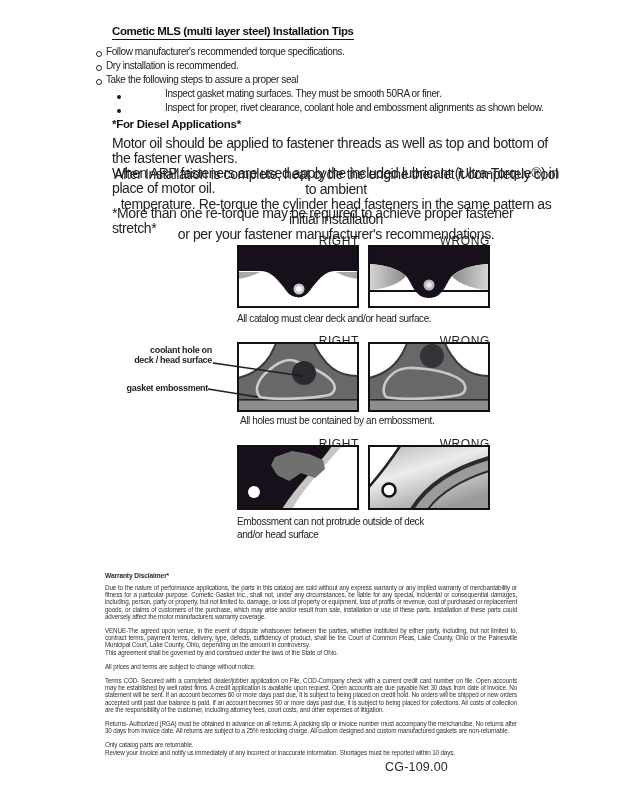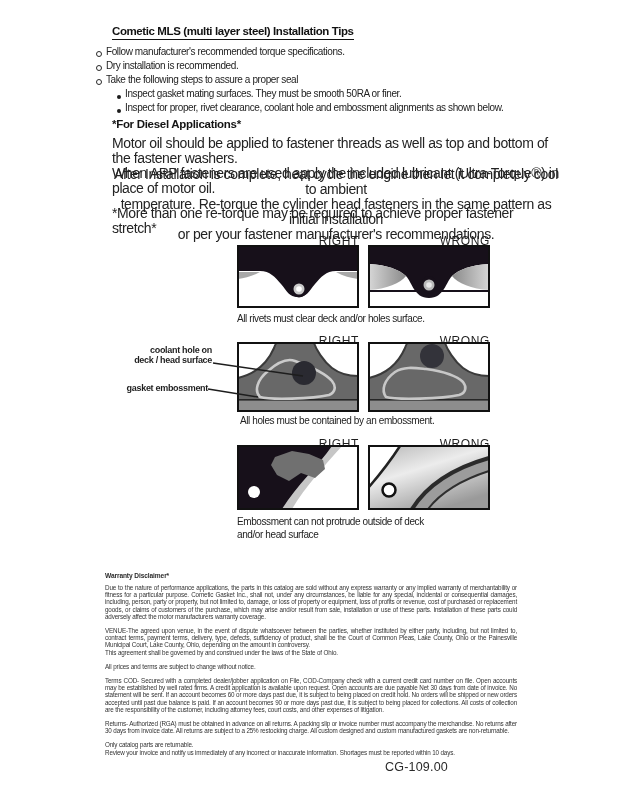--- a/index.html
+++ b/index.html
@@ -11,21 +11,21 @@
   .title{
     font-size:11.5px;font-weight:bold;letter-spacing:-0.4px;color:#111;
     border-bottom:1.6px solid #111;padding-bottom:2px;display:inline-block;white-space:nowrap;
   }
   .body-txt{font-size:14px;letter-spacing:-0.4px;line-height:15px;color:#232323;white-space:pre-line;}
   .bullets{font-size:10px;letter-spacing:-0.4px;color:#232323;}
   .b-row{display:flex;align-items:flex-end;height:14px;}
   .b-row .marker{flex:0 0 auto;margin-right:4px;}
   .ob{width:4px;height:4px;border:1px solid #2a2a2a;border-radius:50%;display:inline-block;background:#fff;}
   .fb{width:4px;height:4px;border-radius:50%;display:inline-block;background:#1c1c1c;}
-  .sub{padding-left:21px;}
+  .sub{padding-left:21px;gap:40px;}
   .heading{font-size:11.5px;font-weight:bold;letter-spacing:-0.3px;color:#141414;white-space:nowrap;}
   .rw-label{font-size:12px;letter-spacing:0.6px;color:#1f1f1f;width:122px;text-align:right;white-space:nowrap;margin-top:6px;}
   .caption{font-size:10px;letter-spacing:-0.4px;color:#232323;white-space:pre-line;line-height:13px;}
   .side-label{font-size:9px;letter-spacing:-0.3px;color:#1f1f1f;text-align:right;line-height:10px;white-space:pre-line;font-weight:bold;}
   .tiny-wrap{width:412px;}
   .tiny-title{font-size:6.6px;font-weight:bold;letter-spacing:-0.1px;color:#2b2b2b;}
   .tiny{font-size:6.3px;letter-spacing:-0.15px;line-height:7.2px;color:#333;margin:0 0 7px 0;text-align:justify;}
   .tiny.nogap{margin-bottom:0;}
   .page-code{font-size:12.5px;color:#2a2a2a;letter-spacing:0.2px;}
   svg{display:block;}
@@ -97,21 +97,21 @@
     <rect x="0" y="0" width="122" height="63" fill="#ffffff"></rect>
     <path d="M1,1 H121 V19 C103,20 92,24 84,31 C78,37 76,53 61,53 C46,53 44,37 38,31 C30,24 19,20 1,19 Z" fill="#17101a"></path>
     <path d="M1,19 C19,20 30,24 38,31 C33,38 18,44 1,45 Z" fill="url(#gwL)"></path>
     <path d="M121,19 C103,20 92,24 84,31 C89,38 104,44 121,45 Z" fill="url(#gwR)"></path>
     <rect x="1" y="45" width="120" height="2" fill="#17101a"></rect>
     <circle cx="61" cy="40" r="7" fill="#b9b9b9" stroke="#17101a" stroke-width="3"></circle>
     <circle cx="61" cy="40" r="2.8" fill="#e8e8e8"></circle>
     <rect x="1" y="1" width="120" height="61" fill="none" stroke="#111111" stroke-width="2"></rect>
   </svg>
 
-  <div class="abs caption" style="left:237px;top:312px;">All rivets must clear deck and/or holes surface.</div>
+  <div class="abs caption" style="left:237px;top:312px;">All catalog must clear deck and/or head surface.</div>
 
   <div class="abs rw-label" style="left:237px;top:328px;">RIGHT</div>
   <div class="abs rw-label" style="left:368px;top:328px;">WRONG</div>
 
   <div class="abs side-label" style="left:100px;top:345px;width:112px;">coolant hole on
 deck / head surface</div>
   <div class="abs side-label" style="left:100px;top:383px;width:108px;">gasket embossment</div>
 
   <svg class="abs" style="left:237px;top:342px;" width="122" height="70" viewBox="0 0 122 70">
     <rect x="0" y="0" width="122" height="70" fill="#ffffff"></rect>

